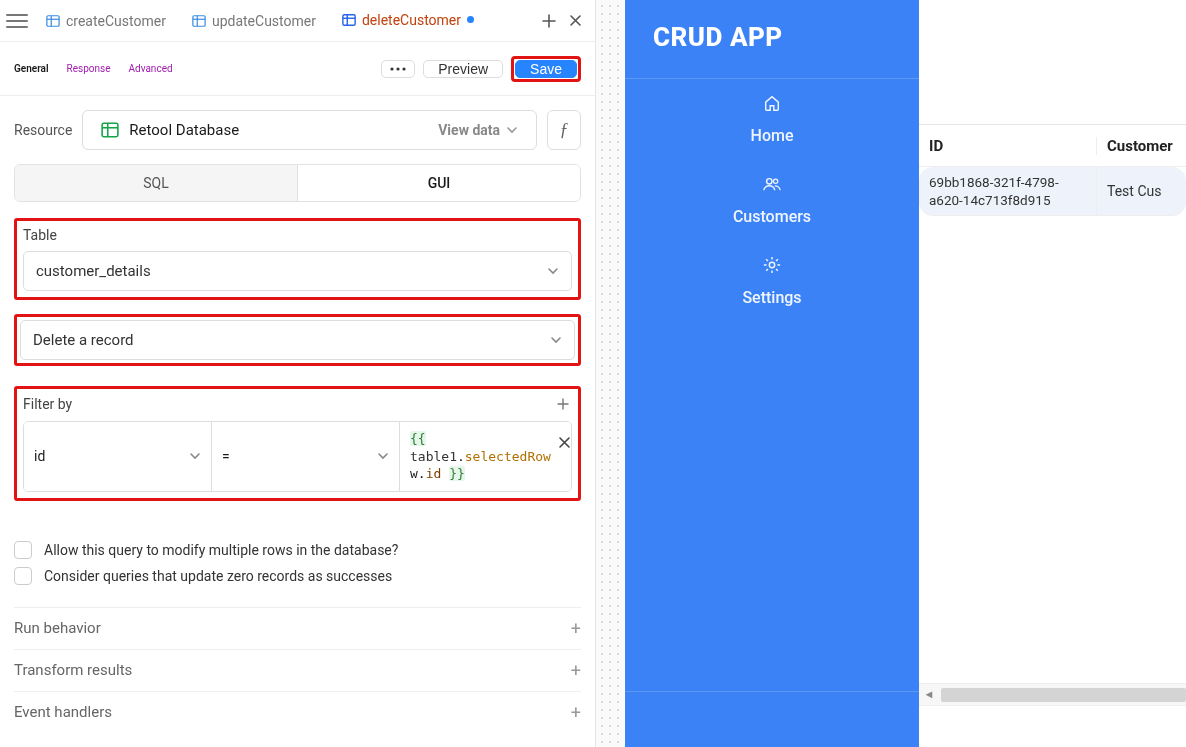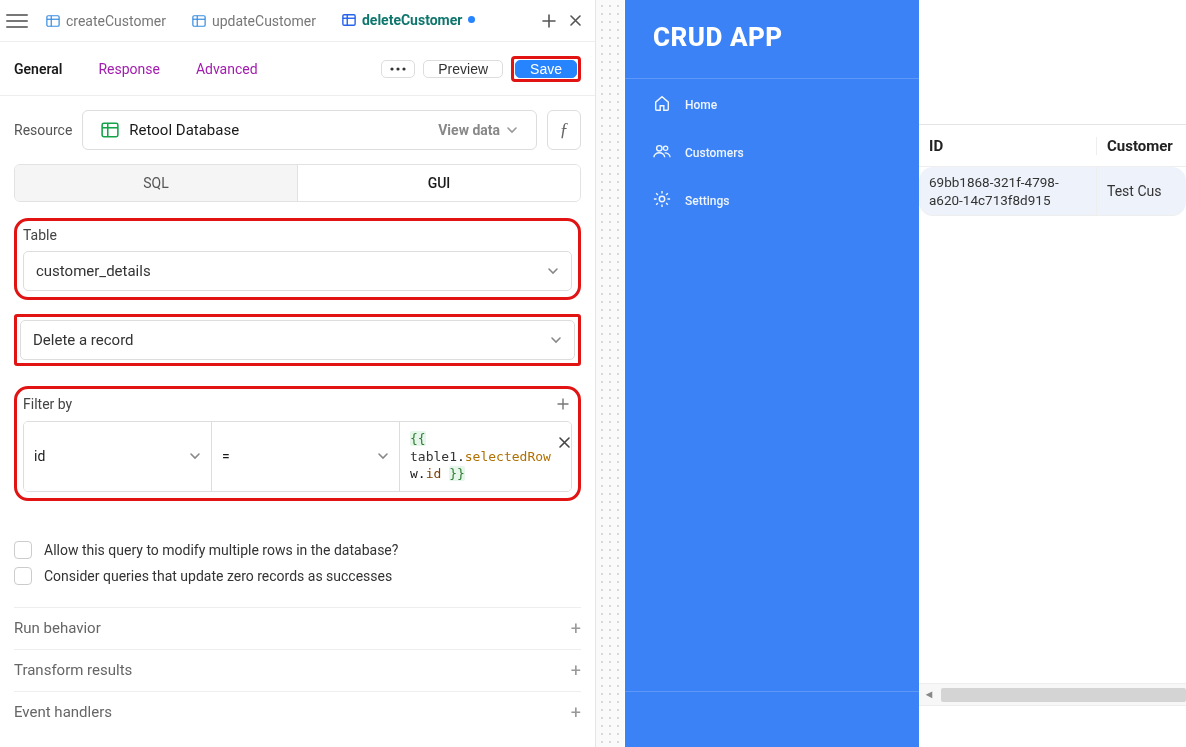--- a/index.html
+++ b/index.html
@@ -38,42 +38,42 @@
   }
   .hamburger span{height:2px;background:#777;border-radius:1px;}
   .tab {
     display:flex; align-items:center; gap:6px;
     padding: 0 12px;
     height: 42px;
     color:#777; font-size:14px;
     cursor:pointer;
   }
   .tab.active {
-    color:#0f766e;
-    font-weight:700;
+    color:#c2410c;
+    font-weight:400;
     border-bottom: 2px solid transparent;
     position:relative;
   }
   .tab.active::after{
     content:""; position:absolute; left:0; right:0; bottom:-1px;
   }
   .tab .dot{width:7px;height:7px;border-radius:50%;background:#2684ff;}
   .db-icon{width:14px;height:14px;flex:0 0 14px;}
   .tabs-spacer{flex:1;}
   .icon-btn{width:24px;height:24px;display:flex;align-items:center;justify-content:center;color:#555;cursor:pointer;border-radius:4px;}
 
   
   .subnav {
     display:flex; align-items:center;
     height: 54px;
     padding: 0 14px;
     border-bottom: 1px solid #eee;
     gap: 8px;
   }
-  .subnav .subtabs{display:flex;gap:36px;font-size:14px;}
+  .subnav .subtabs{display:flex;gap:18px;font-size:10px;}
   .subnav .subtab{color:#a21caf;cursor:pointer;}
   .subnav .subtab.active{color:#1a1a1a;font-weight:600;}
   .subnav .spacer{flex:1;}
   .btn{
     border:1px solid #ddd; background:#fff; color:#333;
     padding: 0 14px; border-radius:5px; font-size:14px;
     cursor:pointer;
   }
   .btn.icon-only{padding:6px 8px;}
   .btn.primary{background:#2684ff;border-color:#2684ff;color:#fff;font-weight:500;}
@@ -100,21 +100,21 @@
   .pill-tab:first-child{border-right:1px solid #e2e2e2;background:#f5f5f5;}
   .pill-tab.active{color:#1a1a1a;font-weight:500;background:#fff;}
   .pill-tab:first-child.active{background:#fff;}
   .pill-tab:not(.active):first-child{background:#f5f5f5;}
   .field-label{font-size:14px;color:#444;margin-bottom:8px;display:flex;justify-content:space-between;align-items:center;}
   .select{
     border:1px solid #ddd;border-radius:5px;height:40px;
     display:flex;align-items:center;padding:0 12px;justify-content:space-between;
     font-size:15px;color:#333;background:#fff;cursor:pointer;
   }
-  .red-box{border:3px solid #e11313;border-radius:14px;padding:6px;margin-bottom:14px;}
+  .red-box{border:3px solid #e11313;border-radius:3px;padding:6px;margin-bottom:14px;}
   .red-box-tight{border:3px solid #e11313;border-radius:3px;padding:3px;margin-bottom:20px;}
 
   .filter-row{
     display:flex;align-items:stretch;border:1px solid #ddd;border-radius:5px;overflow:hidden;
   }
   .filter-cell{
     border-right:1px solid #ddd;display:flex;align-items:center;padding:8px 10px;
     font-size:14px;background:#fff;
   }
   .filter-cell:last-child{border-right:none;}
@@ -159,23 +159,23 @@
     color:#fff;
     display:flex;flex-direction:column;
     position:relative;
   }
   .app-side .app-title{
     padding:22px 28px 26px 28px;
     font-size:26px;font-weight:800;letter-spacing:0.5px;
     border-bottom:1px solid rgba(255,255,255,0.18);
   }
   .nav-item{
-    display:flex;align-items:flex-end;gap:14px;
-    padding:15px 28px;font-size:12px;font-weight:500;
-    cursor:pointer;color:rgba(255,255,255,0.92);
+    display:flex;align-items:center;gap:14px;
+    padding:15px 28px;font-size:16px;font-weight:500;
+    cursor:pointer;color:rgba(255,255,255,0.92);flex-direction:column;
   }
   .nav-icon{width:18px;height:18px;flex:0 0 18px;opacity:0.92;}
   .app-side .foot-border{margin-top:auto;height:56px;border-top:1px solid rgba(255,255,255,0.18);}
 
   .app-main{
     flex:1;display:flex;flex-direction:column;overflow:hidden;
   }
   .app-main .blank-top{height:124px;}
   .data-table{
     border-top:1px solid #e5e5e5;

